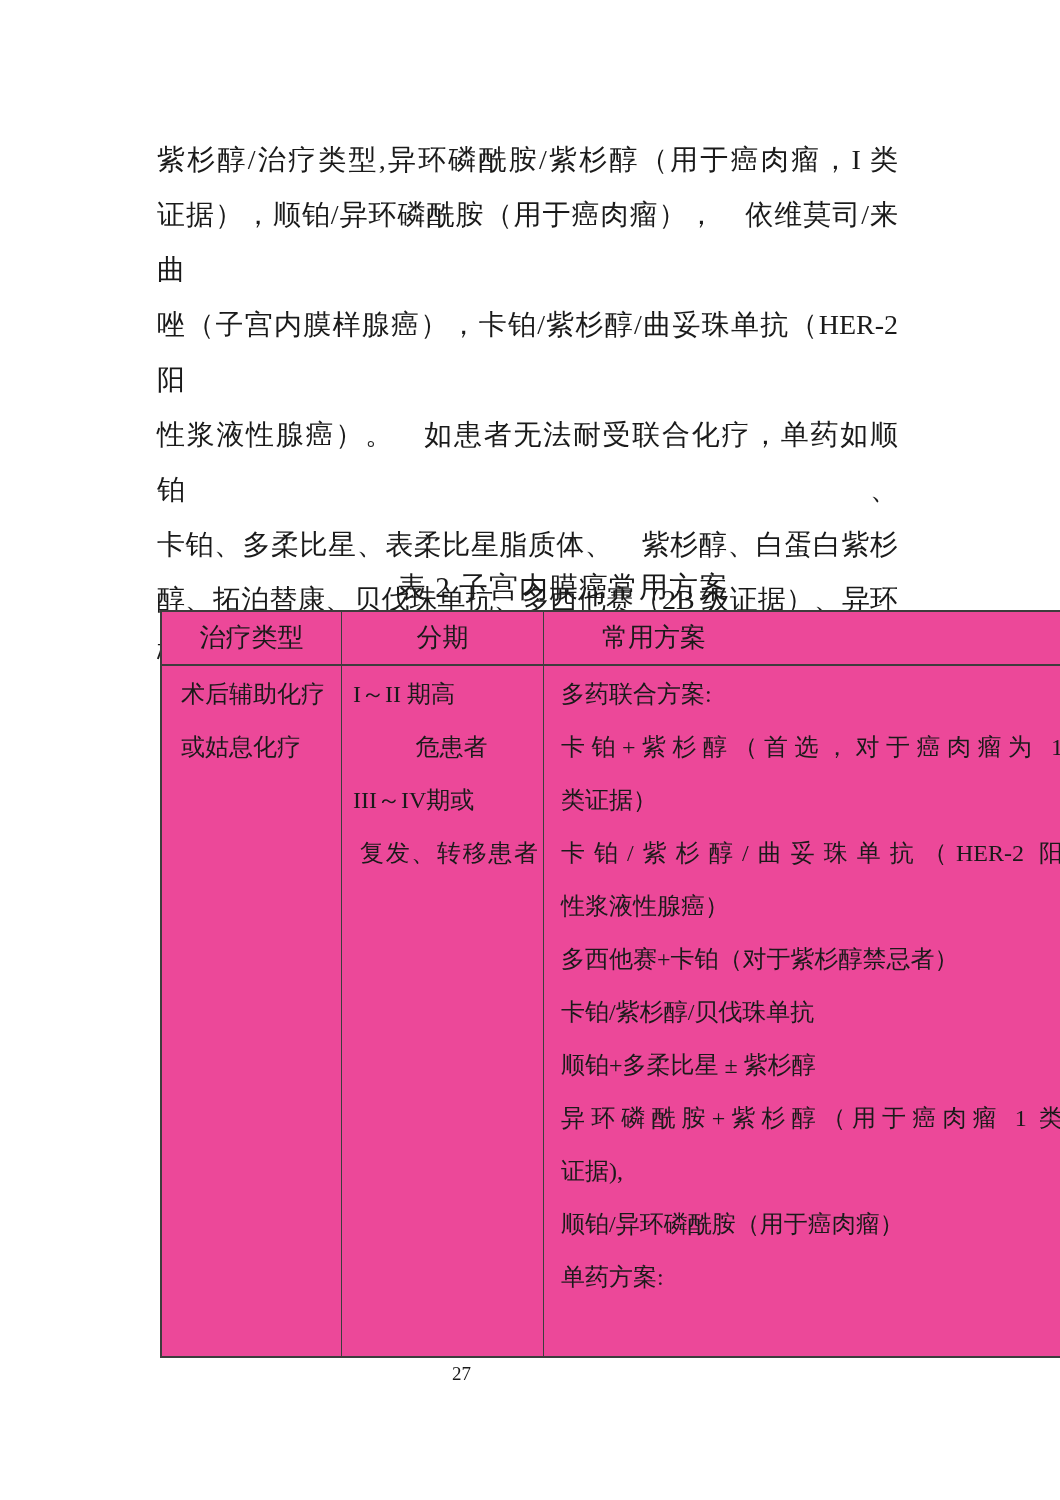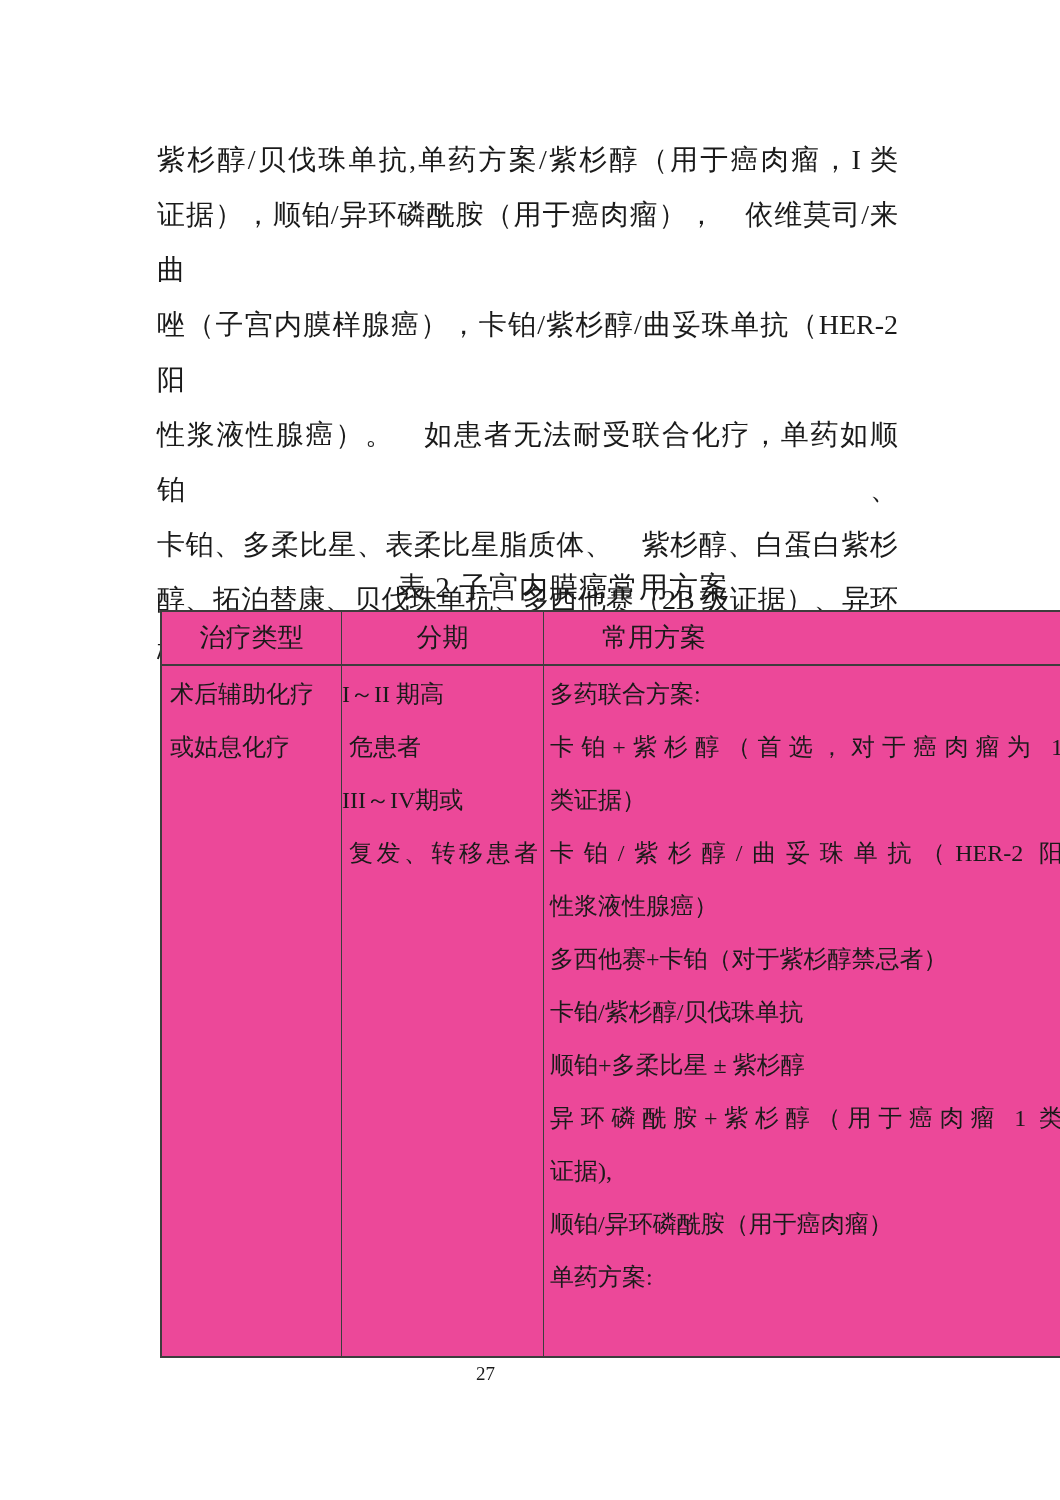--- a/index.html
+++ b/index.html
@@ -36,41 +36,41 @@
   .thead { height:54px; border-bottom:2px solid #3d3d3d; }
   .thead .cell { font-size:26px; line-height:52px; overflow:hidden; }
   .c-border { border-right:1.5px solid #3d3d3d; height:100%; }
   .hc { text-align:center; }
   .h3 { padding-left:58px; }
   .tbody-row { height:calc(100% - 54px); }
   .cell { overflow:hidden; }
   .cell .ln {
     font-size:24px; line-height:53px; white-space:nowrap; overflow:hidden;
   }
-  .cell.body-cell { padding-top:2px; height:100%; }
+  .cell.body-cell { padding-top:2px; height:100%;padding-left:11px; }
   .c1 .ln { padding-left:8px; }
   .c2 .ln.al-r { text-align:left; padding-right:5px; }
-  .c2 .ln.al-l { padding-left:7px; }
+  .c2 .ln.al-l { padding-left:7px;text-align:center; }
   .c2 .ln.al-j { padding-left:7px; padding-right:5px; white-space:normal;
                  text-align:justify; text-align-last:justify; }
   .c3 .ln { padding-left:6px; padding-right:8px; }
   .c3 .ln.jl { white-space:normal; text-align:justify; text-align-last:justify; }
   
   .pageno {
     position:absolute; left:0; top:1362px; width:923px;
-    text-align:center; font-size:19px; line-height:24px;margin-left:24px;
+    text-align:center; font-size:19px; line-height:24px;
   }
 </style>
 </head>
 <body>
 
 <div class="page">
 
   <div class="body-text">
-    <div class="bl j">紫杉醇/贝伐珠单抗,单药方案/紫杉醇（用于癌肉瘤，I 类</div>
+    <div class="bl j">紫杉醇/治疗类型,异环磷酰胺/紫杉醇（用于癌肉瘤，I 类</div>
     <div class="bl j">证据），顺铂/异环磷酰胺（用于癌肉瘤），　依维莫司/来曲</div>
     <div class="bl j">唑（子宫内膜样腺癌），卡铂/紫杉醇/曲妥珠单抗（HER-2 阳</div>
     <div class="bl j">性浆液性腺癌）。　如患者无法耐受联合化疗，单药如顺铂、</div>
     <div class="bl j">卡铂、多柔比星、表柔比星脂质体、　紫杉醇、白蛋白紫杉</div>
     <div class="bl j">醇、拓泊替康、贝伐珠单抗、多西他赛（2B 级证据）、异环</div>
     <div class="bl">磷酰胺（用于癌肉瘤）等可作为可供选择的化疗方案。</div>
     <div class="bl ind">常用的子宫内膜癌药物治疗方案如表 2 所示。</div>
   </div>
 
   <div class="tbl-title">表 2 子宫内膜癌常用方案</div>

